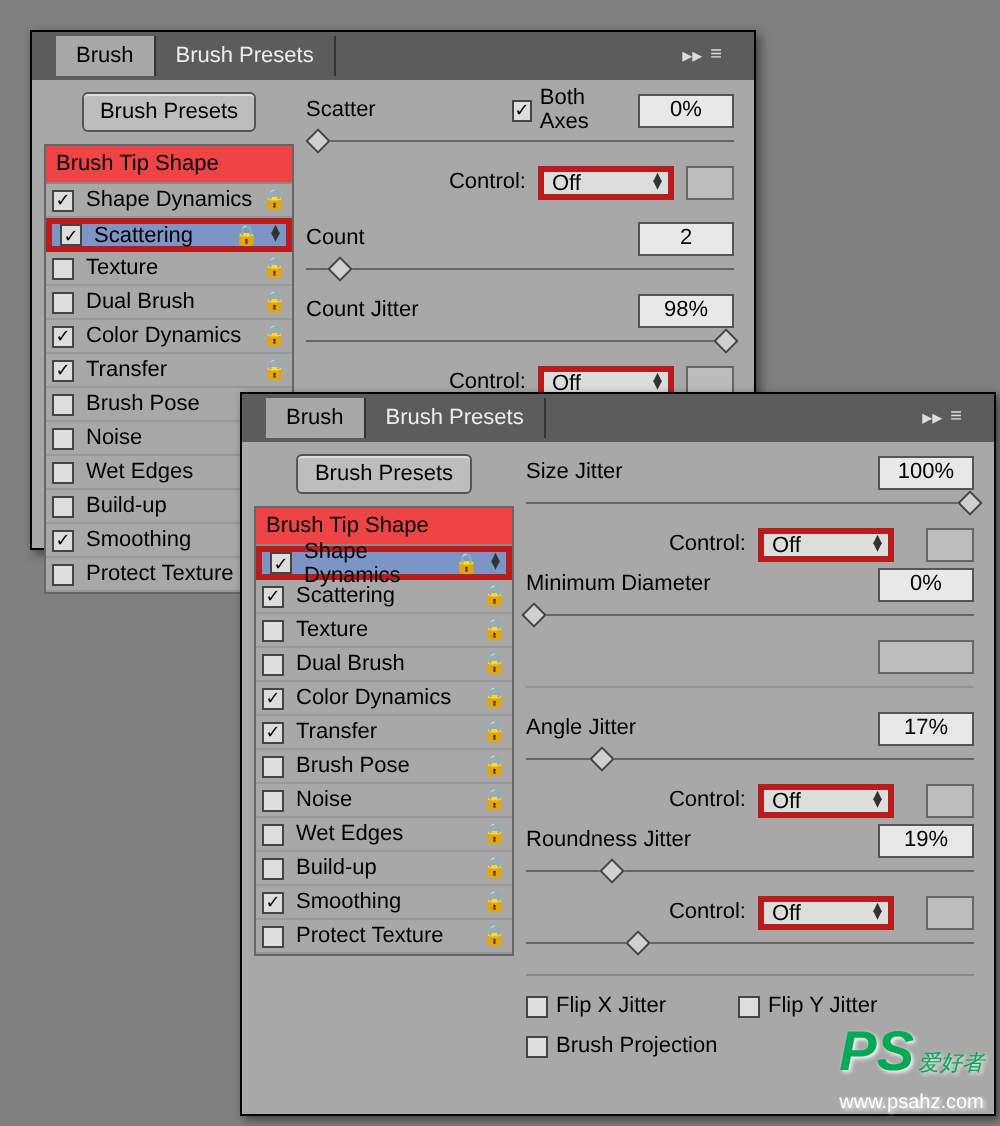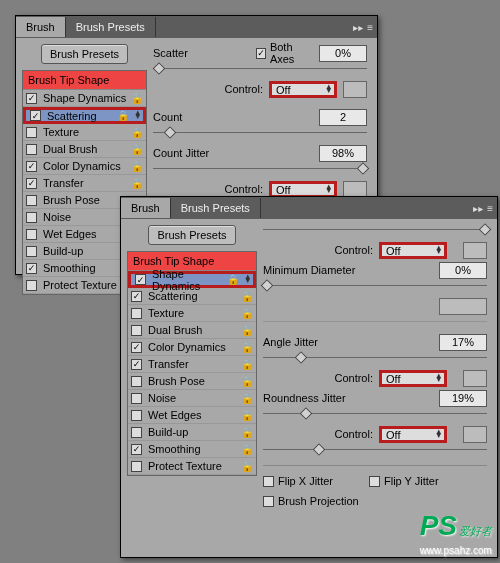--- a/index.html
+++ b/index.html
@@ -2,21 +2,21 @@
 <html><head>
 <meta charset="utf-8">
 <style>
 * { box-sizing: border-box; margin: 0; padding: 0; font-family: Arial, sans-serif; font-size: 11px; }
 body { background: #808080; width: 500px; height: 563px; position: relative; overflow: hidden; }
 
 .panel { position: absolute; background: #a8a8a8; border: 1px solid #000; box-shadow: 2px 2px 5px rgba(0,0,0,0.5); }
 .panel-a { left: 15px; top: 15px; width: 363px; height: 260px; }
 .panel-b { left: 120px; top: 196px; width: 378px; height: 362px; }
 
-.tabbar { height: 22px; background: #5c5c5c; display: flex; align-items: center; padding: 0; position: relative; }
+.tabbar { height: 22px; background: #5c5c5c; display: flex; align-items: center; padding: 12px; position: relative; }
 .tab { padding: 4px 10px; color: #eee; cursor: pointer; border-right: 1px solid #333; }
 .tab.active { background: #a8a8a8; color: #000; }
 .tabbar-icons { margin-left: auto; display: flex; gap: 4px; padding-right: 4px; color: #ddd; }
 .tabbar-icons span { cursor: pointer; font-size: 10px; }
 
 .panel-body { padding: 6px; display: flex; gap: 6px; }
 .left-col { width: 130px; display: flex; flex-direction: column; gap: 0; }
 .right-col { flex: 1; display: flex; flex-direction: column; gap: 2px; padding-right: 4px; }
 
 .preset-btn { background: #bdbdbd; border: 1px solid #555; border-radius: 3px; padding: 3px 8px; margin: 0 auto 6px; display: block; cursor: pointer; box-shadow: 0 1px 0 #ddd inset; }
@@ -248,20 +248,24 @@
             </div>
             <div class="listrow">
               <span class="cb"></span>
               <span class="rowlabel">Protect Texture</span>
               <span class="lock">🔒</span>
             </div>
           </div>
       </div>
     </div>
     <div class="right-col">
+      <div class="ctrl-row">
+        <span class="ctrl-label">Size Jitter</span>
+        <input class="num" style="margin-left: auto;" value="100%">
+      </div>
       <div class="slider">
           <div class="track"></div>
           <div class="thumb" style="left:99%"></div>
         </div>
 
       <div class="ctrl-row">
         <span class="ctrl-label r">Control:</span>
         <div class="sel">Off</div>
         <div class="lockbox"></div>
       </div>

